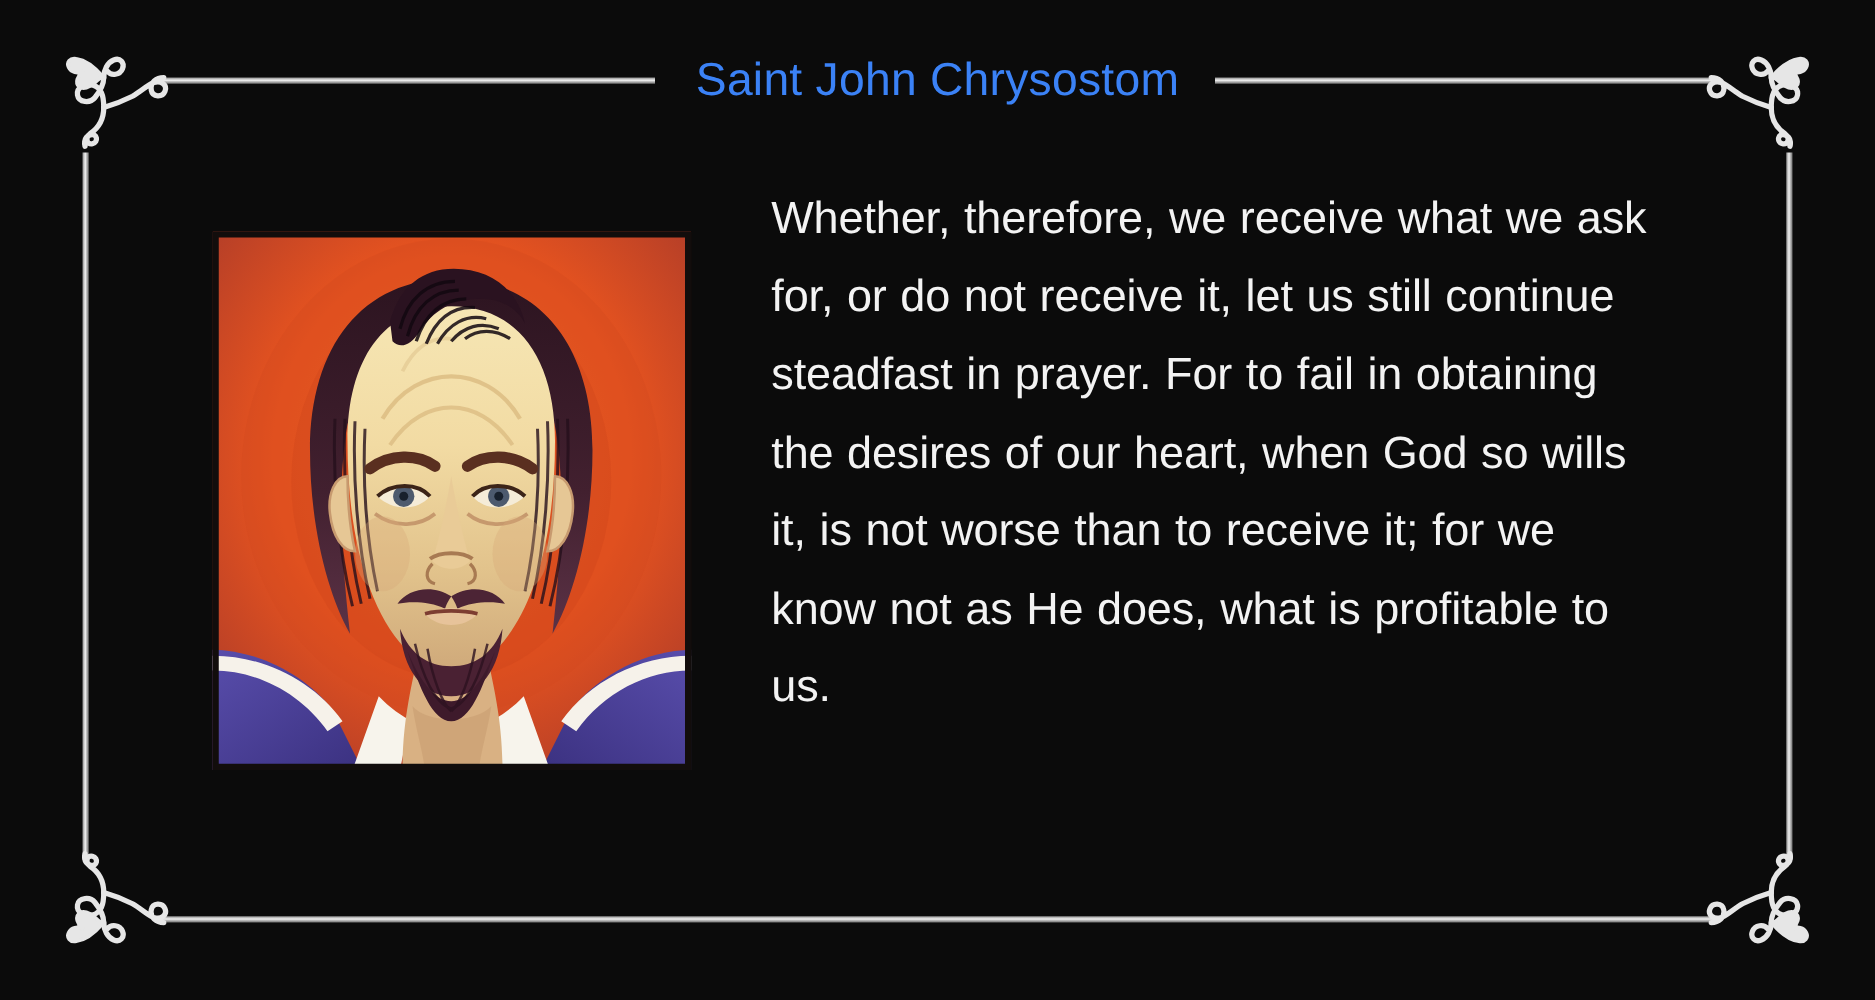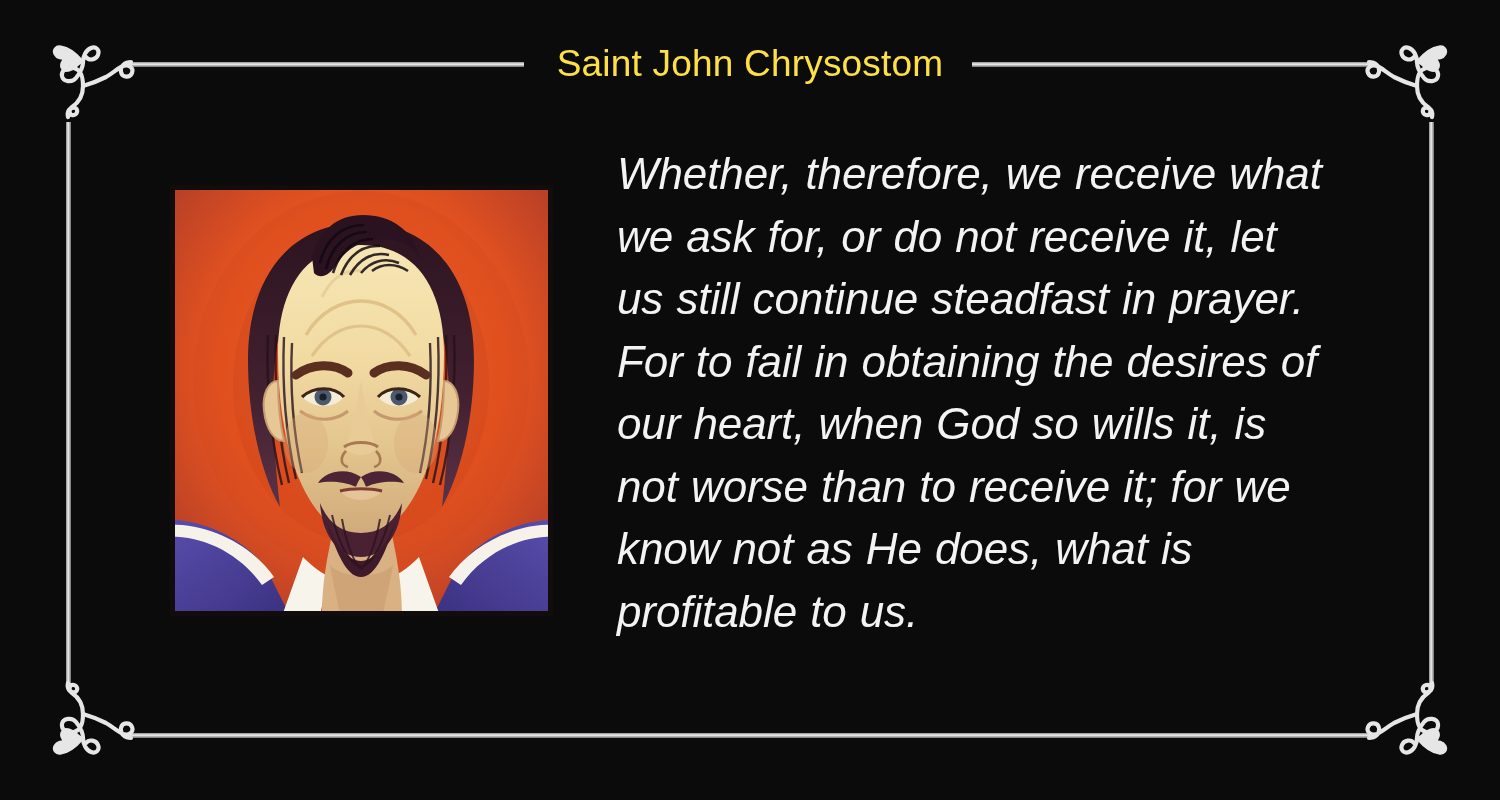--- a/index.html
+++ b/index.html
@@ -40,21 +40,21 @@
   .corner svg { width:120px; height:120px; display:block; }
   .corner path, .corner circle { fill:none; stroke:#e6e6e6; stroke-width:4.2;
     stroke-linecap:round; stroke-linejoin:round; }
   .corner .petal { fill:#e6e6e6; stroke:#e6e6e6; stroke-width:3; }
 
   
   #title {
     position:absolute;
     left:0; top:40px; width:1500px;
     text-align:center;
-    color:#fde047;
+    color:#3b82f6;
     font-size:37px;
     font-weight:400;
     letter-spacing:0.2px;
     line-height:48px;
     white-space:nowrap;
   }
 
   
   #portrait-wrap {
     position:absolute;
@@ -64,26 +64,25 @@
     overflow:hidden;
   }
   #portrait { position:absolute; inset:0; }
 
   
   #quote {
     position:absolute;
     left:617px; top:143px;
     width:706px;
     color:#f3f3f3;
-    font-size:44px;
+    font-size:36px;
     line-height:62.5px;
     font-weight:400;
     letter-spacing:-0.1px;
     word-spacing:1px;
-    font-style:italic;
   }
 </style>
 </head>
 <body>
 
 <div id="stage">
 
   <div class="frame-line" id="line-top-left"></div>
   <div class="frame-line" id="line-top-right"></div>
   <div class="frame-line" id="line-bottom"></div>

